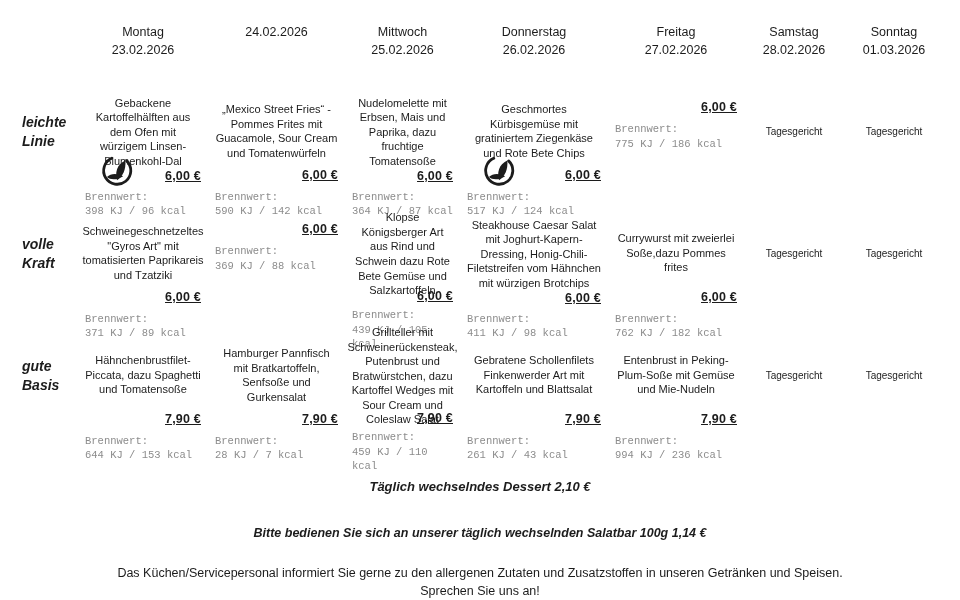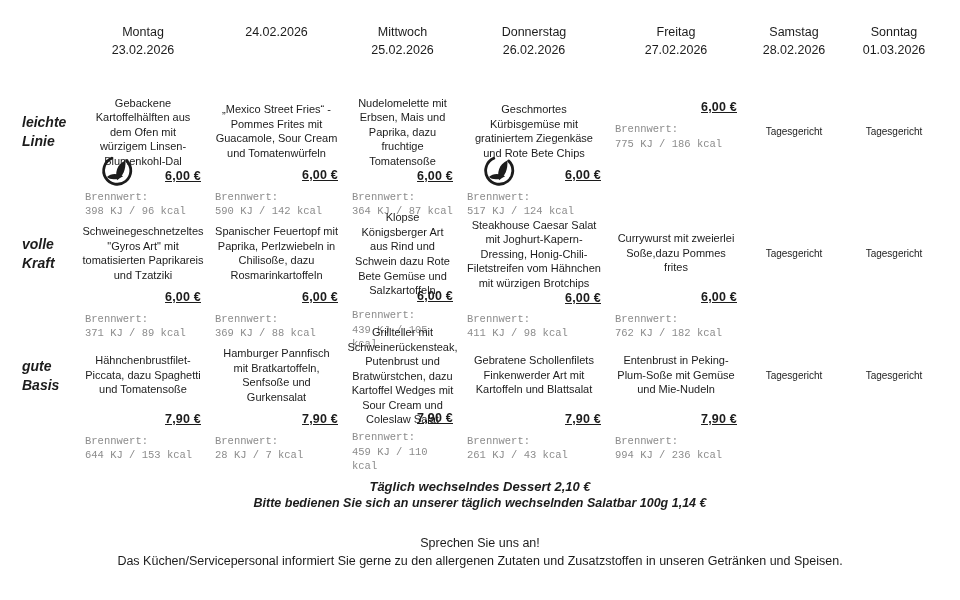--- a/index.html
+++ b/index.html
@@ -26,21 +26,21 @@
   }
   .daily { font-size:10px; }
   .price-row {
     position:relative; height:20px; display:flex; align-items:center; justify-content:flex-end;
   }
   .price { font-weight:bold; font-size:12.5px; letter-spacing:0.2px;text-decoration:underline; }
   .veg-icon { position:absolute; left:14px; bottom:-3px; width:36px; height:35px; }
   .energy { padding-top:5px; font-size:10.5px; line-height:1.4; color:#8c8c8c; text-align:left;font-family:Liberation Mono, monospace; }
   .notes { text-align:center; }
   .note-dessert { margin-top:16px; font-style:italic; font-weight:bold; font-size:13px; }
-  .note-salad   { margin-top:2px; font-style:italic; font-weight:bold; font-size:12.5px; }
+  .note-salad   { margin-top:32px; font-style:italic; font-weight:bold; font-size:12.5px; }
   .footer { margin-top:24px; text-align:center; font-size:12.5px; line-height:1.45; }
 </style>
 </head>
 <body>
 
 <div class="page">
 
   <div class="grid">
     <div class="head-cell"></div>
     <div class="head-cell">
@@ -158,21 +158,20 @@
       <div class="price-row">
           <span class="price">6,00 €</span>
         </div>
       <div class="energy">
         <div>Brennwert:</div>
         <div>371 KJ / 89 kcal</div>
       </div>
     </div>
 
     <div class="cell">
-      <div class="dish">Spanischer Feuertopf mit Paprika, Perlzwiebeln in Chilisoße, dazu Rosmarinkartoffeln</div>
       <div class="price-row">
           <span class="price">6,00 €</span>
         </div>
       <div class="energy">
         <div>Brennwert:</div>
         <div>369 KJ / 88 kcal</div>
       </div>
     </div>
 
     <div class="cell">
@@ -280,17 +279,17 @@
     </div>
 
   </div>
 
   <div class="notes">
     <div class="note-dessert">Täglich wechselndes Dessert 2,10 €</div>
     <div class="note-salad">Bitte bedienen Sie sich an unserer täglich wechselnden Salatbar 100g 1,14 €</div>
   </div>
 
   <div class="footer">
+    <div>Das Küchen/Servicepersonal informiert Sie gerne zu den allergenen Zutaten und Zusatzstoffen in unseren Getränken und Speisen.</div>
     <div>Sprechen Sie uns an!</div>
-    <div>Das Küchen/Servicepersonal informiert Sie gerne zu den allergenen Zutaten und Zusatzstoffen in unseren Getränken und Speisen.</div>
   </div>
 
 </div>
 
 </body></html>

